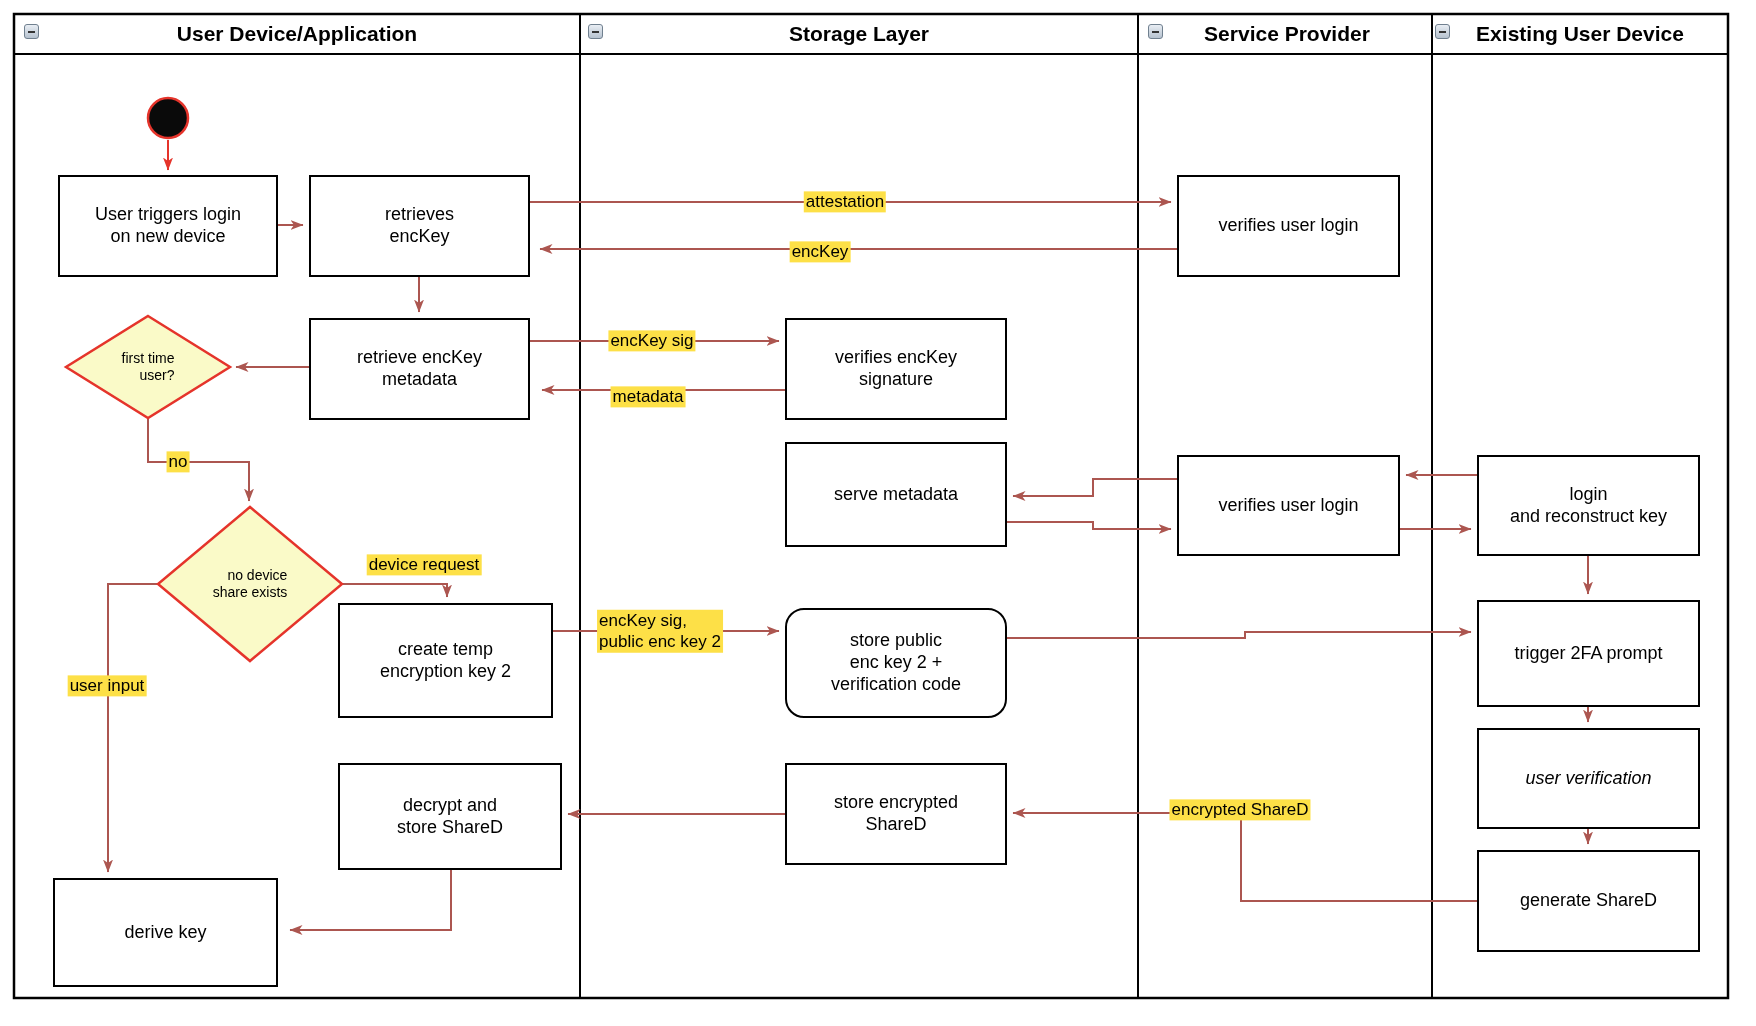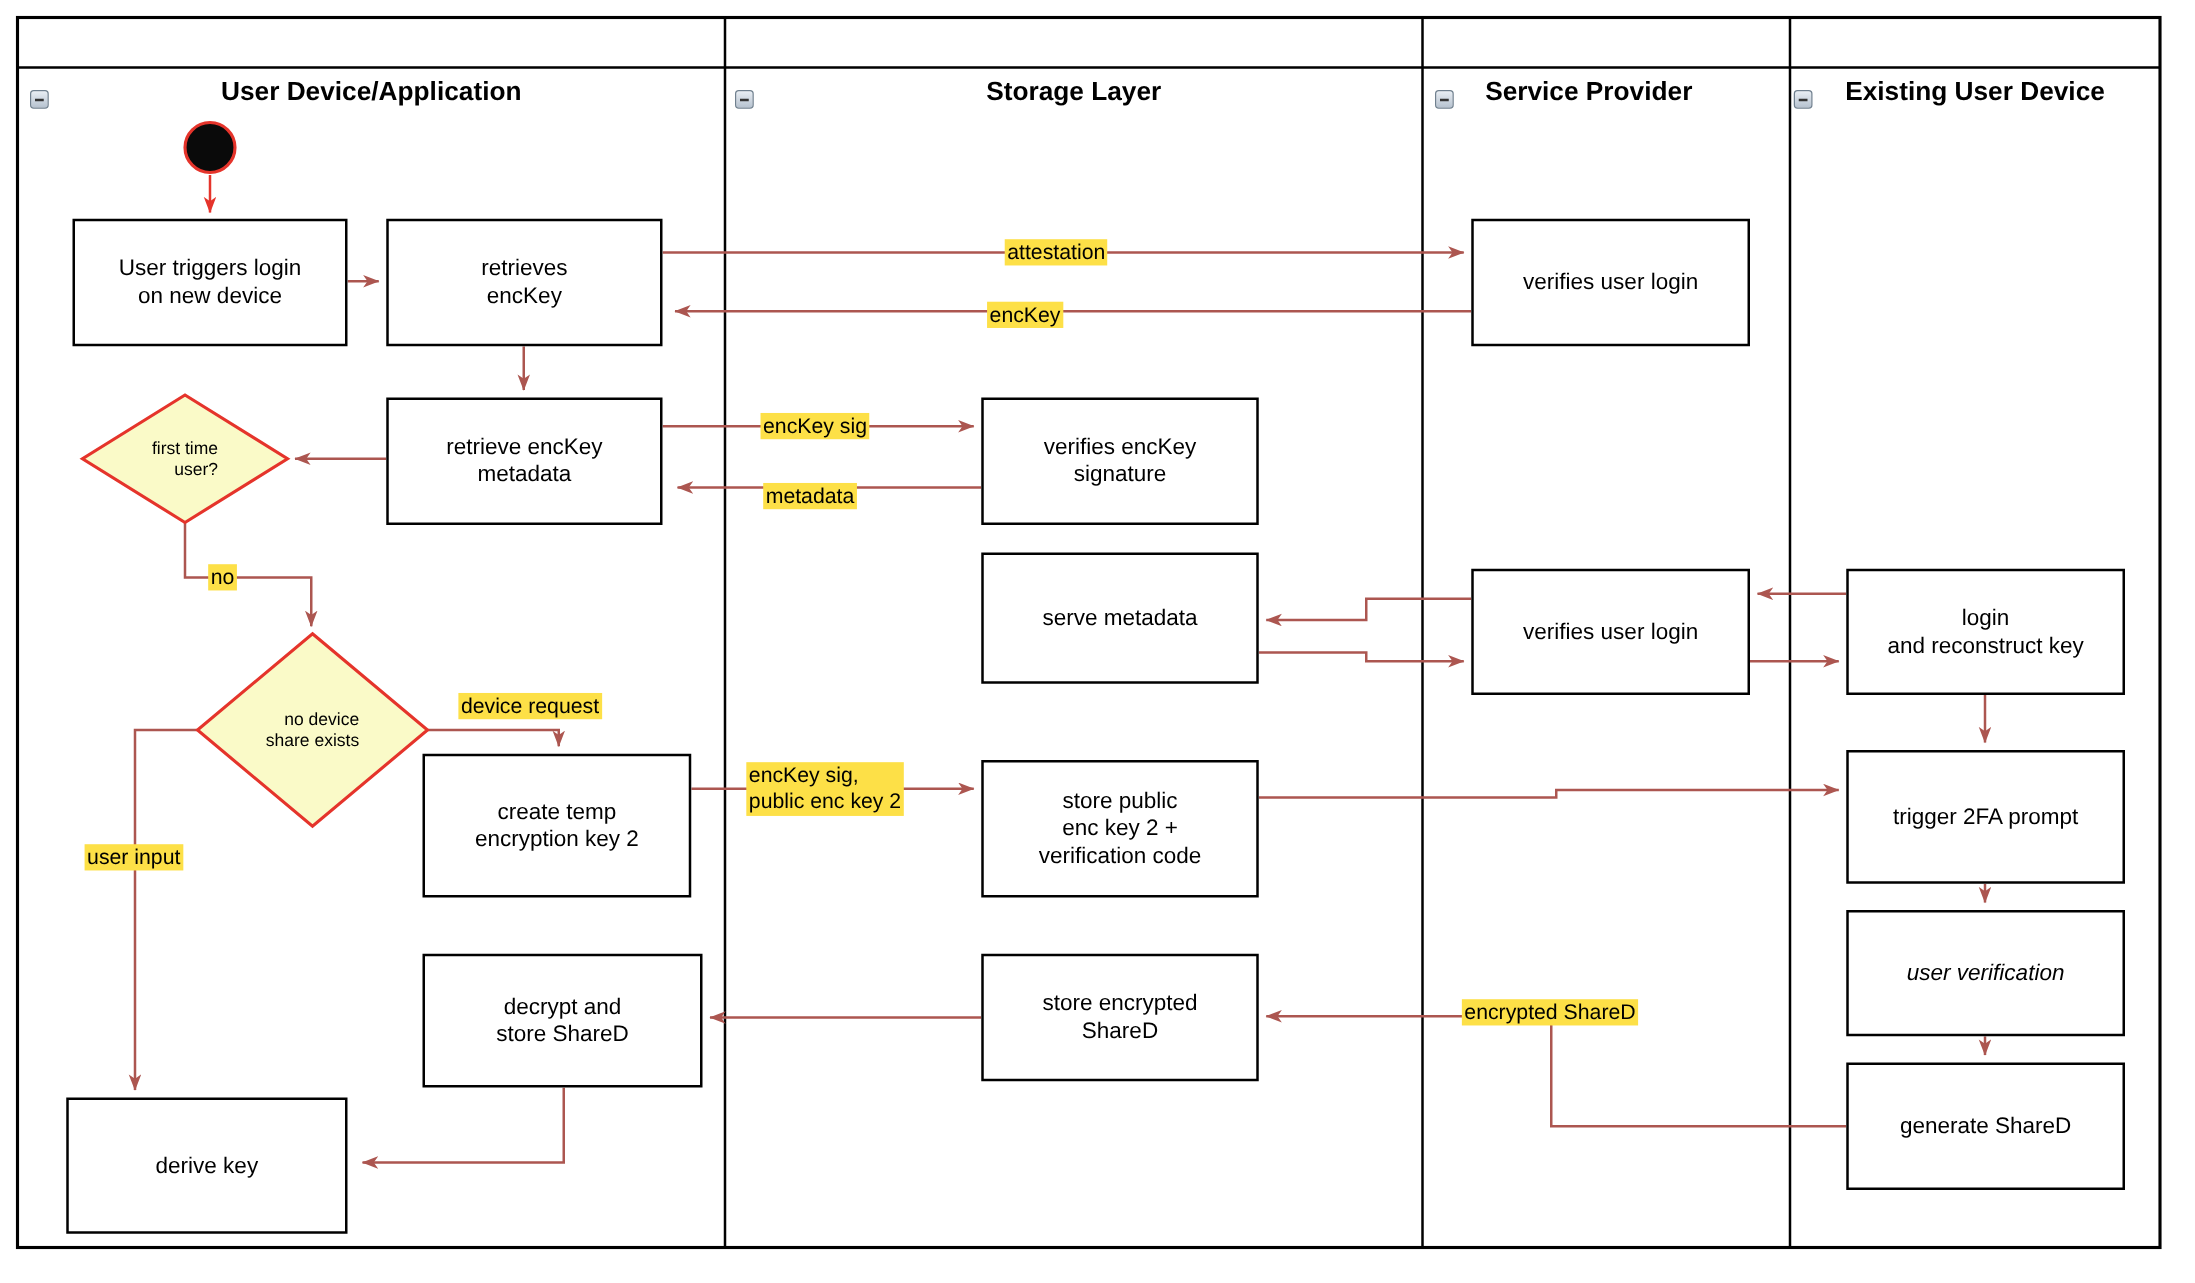--- a/index.html
+++ b/index.html
@@ -2,21 +2,21 @@
 <html><head>
 <meta charset="utf-8">
 <style>
   html,body{margin:0;padding:0;background:#ffffff;}
   .canvas{
     position:relative;width:1756px;height:1026px;background:#ffffff;overflow:hidden;
     font-family:"Liberation Sans", sans-serif;color:#000;
   }
   .wires{position:absolute;left:0;top:0;}
   .lane-header{
-    position:absolute;top:14px;height:40px;display:flex;align-items:flex-start;justify-content:center;margin-top:48px;
+    position:absolute;top:14px;height:40px;display:flex;align-items:center;justify-content:center;
   }
   .lane-title{font-size:21px;font-weight:bold;white-space:nowrap;}
   .collapse{
     position:absolute;top:10px;width:15px;height:15px;border:1px solid #70808f;border-radius:3px;
     background:linear-gradient(#e9eef4,#b6c2cf);display:flex;align-items:center;justify-content:center;
     box-sizing:border-box;
   }
   .collapse .bar{width:7px;height:2px;background:#333;display:block;}
   .node{
     position:absolute;background:#fff;border:2px solid #000;box-sizing:border-box;
@@ -88,21 +88,21 @@
         <span class="bar"></span>
       </span>
     <span class="lane-title">User Device/Application</span>
   </div>
   <div class="lane-header" style="left:580px;width:558px;">
     <span class="collapse" style="left:8px;">
         <span class="bar"></span>
       </span>
     <span class="lane-title">Storage Layer</span>
   </div>
-  <div class="lane-header" style="left:1138px;width:266px;">
+  <div class="lane-header" style="left:1138px;width:266px;padding-left:16px;">
     <span class="collapse" style="left:10px;">
         <span class="bar"></span>
       </span>
     <span class="lane-title">Service Provider</span>
   </div>
   <div class="lane-header" style="left:1432px;width:296px;">
     <span class="collapse" style="left:3px;">
         <span class="bar"></span>
       </span>
     <span class="lane-title">Existing User Device</span>
@@ -116,21 +116,21 @@
   <div class="node" style="left:309px;top:318px;width:221px;height:102px;">retrieve encKey
 metadata</div>
   <div class="node" style="left:785px;top:318px;width:222px;height:102px;">verifies encKey
 signature</div>
   <div class="node" style="left:785px;top:442px;width:222px;height:105px;">serve metadata</div>
   <div class="node" style="left:1177px;top:455px;width:223px;height:101px;">verifies user login</div>
   <div class="node" style="left:1477px;top:455px;width:223px;height:101px;">login
 and reconstruct key</div>
   <div class="node" style="left:338px;top:603px;width:215px;height:115px;">create temp
 encryption key 2</div>
-  <div class="node" style="left:785px;top:608px;width:222px;height:110px;">store public
+  <div class="node" style="left:785px;top:608px;width:222px;height:110px;border-radius:19px;">store public
 enc key 2 +
 verification code</div>
   <div class="node" style="left:1477px;top:600px;width:223px;height:107px;">trigger 2FA prompt</div>
   <div class="node" style="left:1477px;top:728px;width:223px;height:101px;font-style:italic;">user verification</div>
   <div class="node" style="left:338px;top:763px;width:224px;height:107px;">decrypt and
 store ShareD</div>
   <div class="node" style="left:1477px;top:850px;width:223px;height:102px;">generate ShareD</div>
   <div class="node" style="left:785px;top:763px;width:222px;height:102px;">store encrypted
 ShareD</div>
   <div class="node" style="left:53px;top:878px;width:225px;height:109px;">derive key</div>

